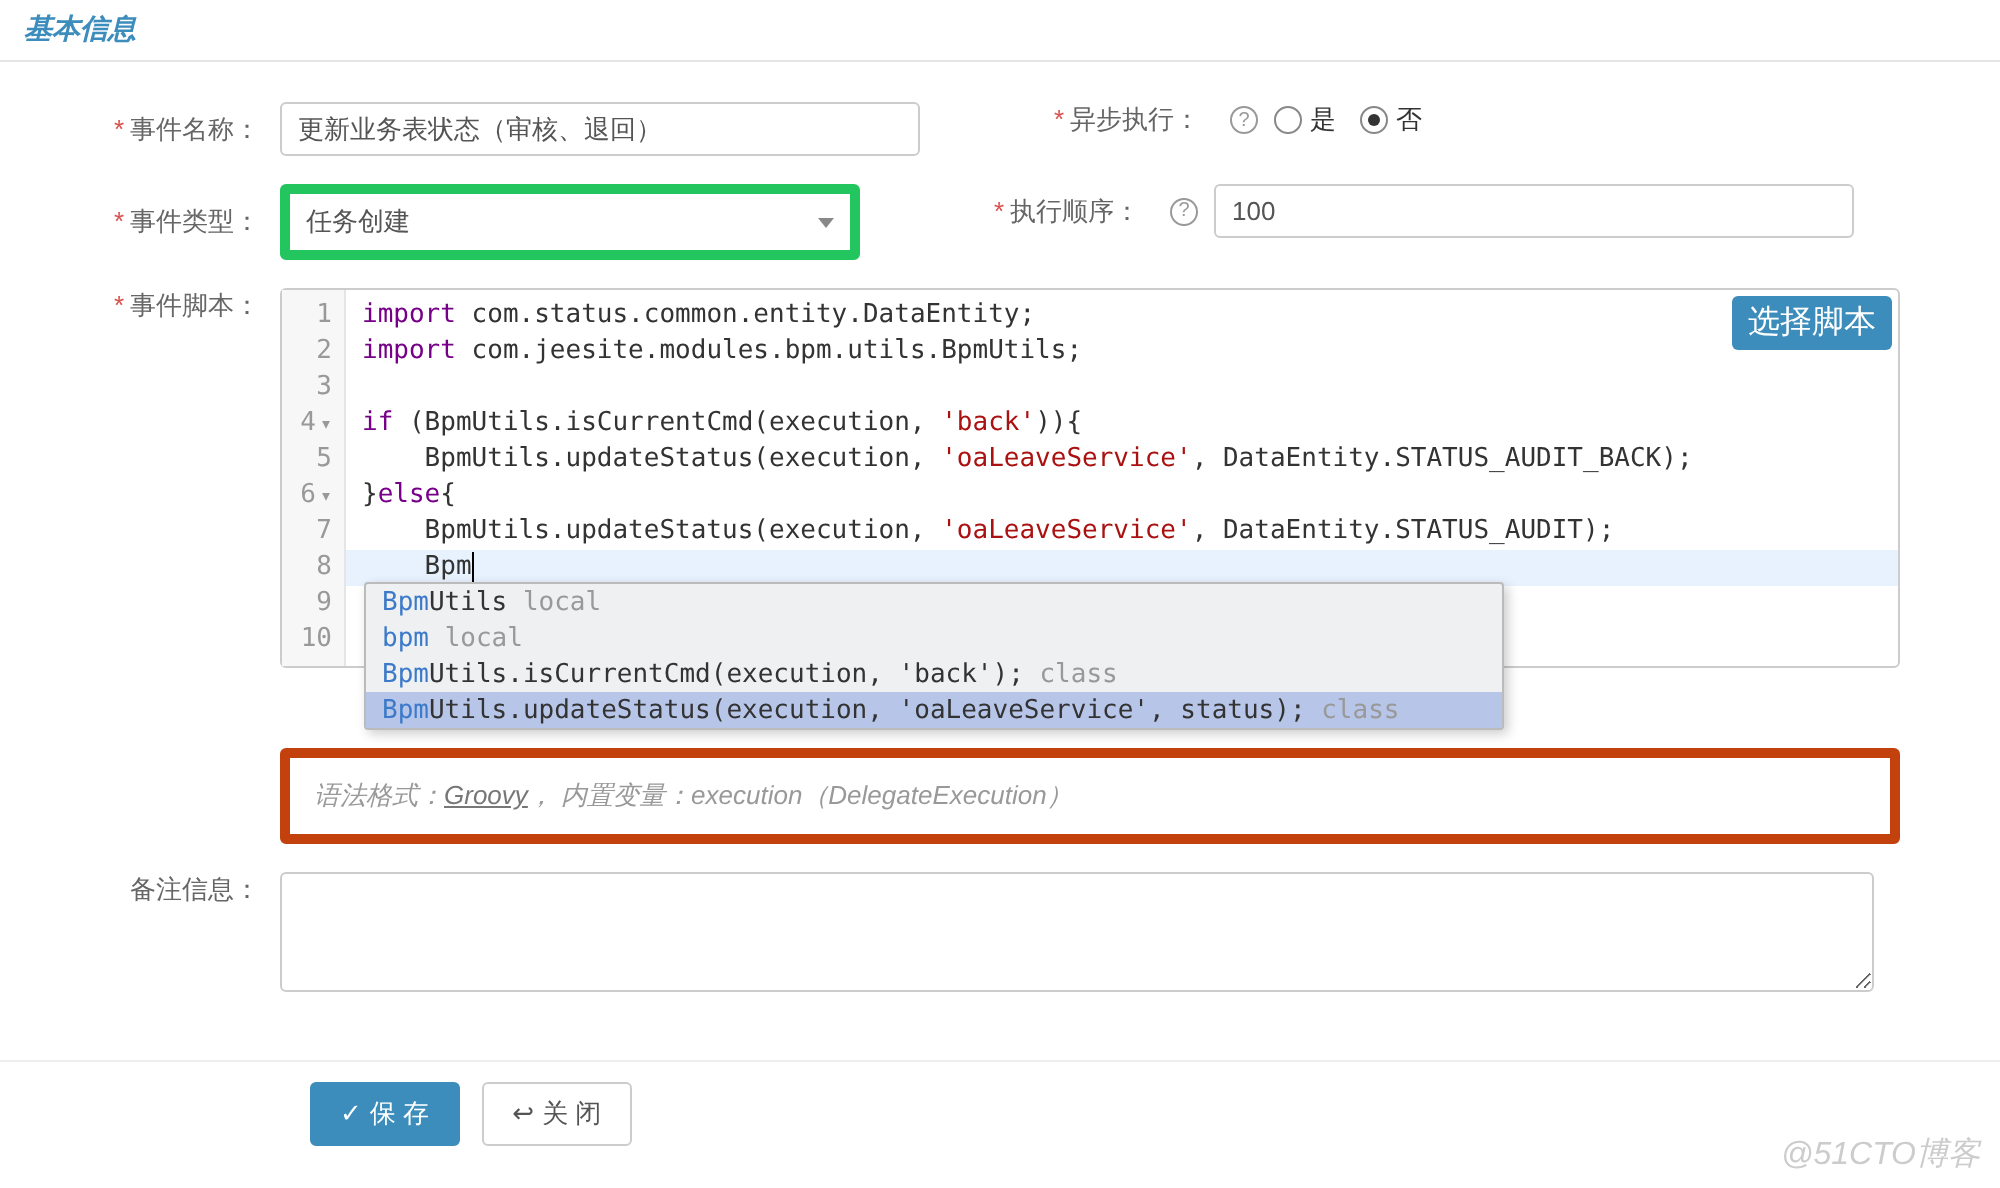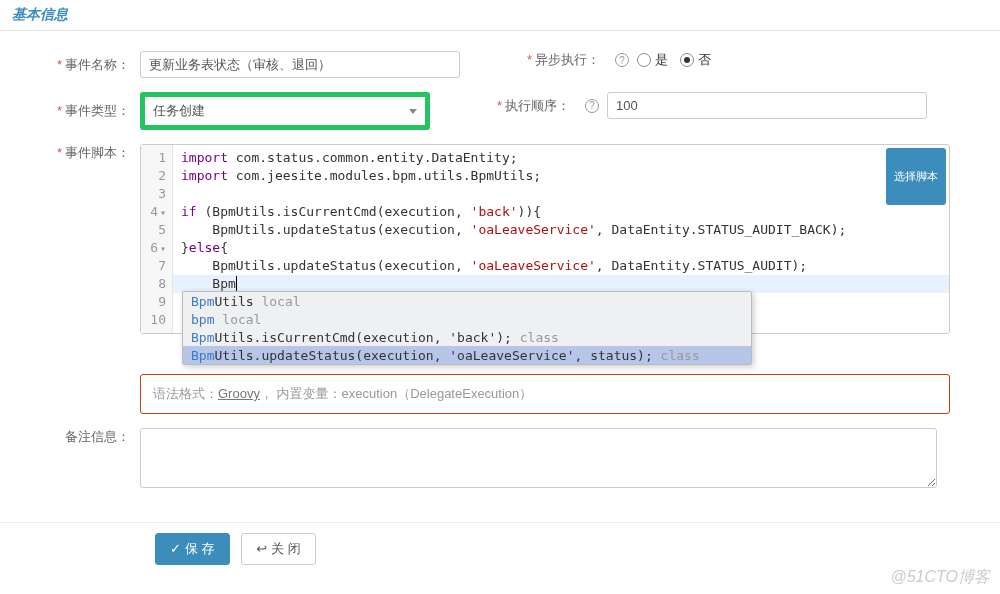--- a/index.html
+++ b/index.html
@@ -22,27 +22,27 @@
 .editor { border: 1px solid #ccc; border-radius: 3px; display: flex; font-family: Consolas, Monaco, monospace; font-size: 13px; background: #fff; position: relative; }
 .gutter { background: #f7f7f7; border-right: 1px solid #e5e5e5; padding: 4px 6px; text-align: right; color: #999; min-width: 32px; }
 .gutter-line { height: 18px; line-height: 18px; }
 .fold { color: #999; font-size: 10px; margin-left: 2px; }
 .code-area { flex: 1; padding: 4px 8px; position: relative; }
 .code-line { height: 18px; line-height: 18px; white-space: pre; }
 .code-line.highlight { background: #e8f2fe; margin-left: -8px; margin-right: -8px; padding-left: 8px; padding-right: 8px; }
 .kw { color: #708; }
 .str { color: #a11; }
 .cursor { border-right: 1px solid #000; }
-.select-btn { position: absolute; top: 3px; right: 3px; background: #3c8dbc; color: #fff; border: none; border-radius: 3px; padding: 21px 8px; font-size: 11px; }
+.select-btn { position: absolute; top: 3px; right: 3px; background: #3c8dbc; color: #fff; border: none; border-radius: 3px; padding: 3px 8px; font-size: 16px; }
 .autocomplete { position: absolute; top: 147px; left: 42px; background: #eef0f2; border: 1px solid #bbb; border-radius: 2px; box-shadow: 2px 2px 6px rgba(0,0,0,0.2); font-family: Consolas, Monaco, monospace; min-width: 570px; }
 .ac-item { padding: 2px 8px; height: 18px; line-height: 16px; }
 .ac-item.selected { background: #b7c6e8; }
 .ac-name { color: #3c7ac9; }
 .ac-type { color: #999; }
-.hint-box { border: 1px solid #c2410c; border-radius: 3px; padding: 10px 12px; color: #999; margin-top: 40px; }
+.hint-box { border: 5px solid #c2410c; border-radius: 3px; padding: 10px 12px; color: #999; margin-top: 40px; font-style: italic; }
 .hint-box u { color: #777; }
 .textarea { border: 1px solid #ccc; border-radius: 3px; width: 797px; height: 60px; resize: both; }
 .button-row { padding: 10px 0 10px 155px; border-top: 1px solid #eee; margin-top: 10px; }
 .btn { border-radius: 3px; padding: 6px 14px; font-size: 13px; cursor: pointer; margin-right: 8px; }
 .btn-primary { background: #3c8dbc; color: #fff; border: 1px solid #3c8dbc; }
 .btn-default { background: #fff; color: #555; border: 1px solid #ccc; }
 .watermark { position: fixed; right: 10px; bottom: 6px; color: #ccc; font-size: 16px; font-style: italic; }
 .icon-check::before { content: '✓'; margin-right: 4px; }
 .icon-back::before { content: '↩'; margin-right: 4px; }
 </style>

